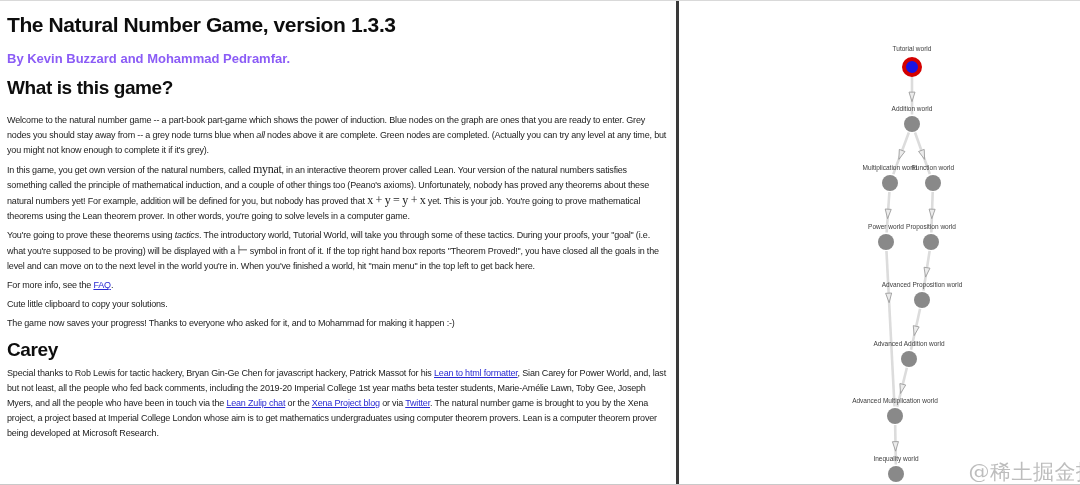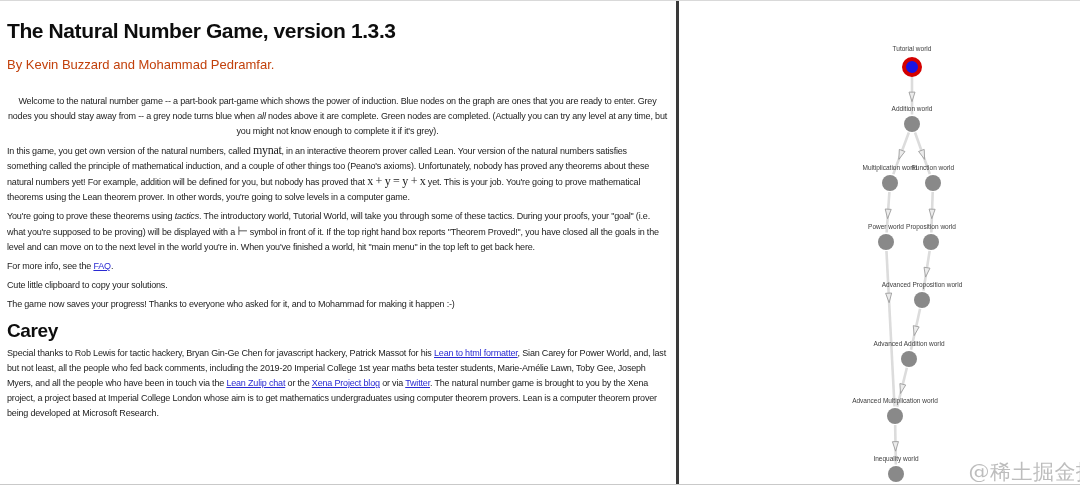--- a/index.html
+++ b/index.html
@@ -1,47 +1,48 @@
 <!DOCTYPE html>
 <html><head>
 <meta charset="utf-8">
 <style>
   html,body{margin:0;padding:0;}
   .page{position:relative;width:1080px;height:485px;background:#ffffff;overflow:hidden;
         font-family:"Liberation Sans",sans-serif;color:#1c1c1c;
         border-top:1px solid #d9d9d9;border-bottom:1px solid #c9c9c9;box-sizing:border-box;}
   .left-pane{position:absolute;left:0;top:0;width:748px;height:485px;box-sizing:border-box;
-             padding:18px 8px 0 7px;overflow:hidden;background:#ffffff;}
+             padding:12px 8px 0 7px;overflow:hidden;background:#ffffff;}
   .divider{position:absolute;left:676px;top:0;width:3px;height:485px;background:#3a3a3a;}
   .right-pane{position:absolute;left:679px;top:0;width:484px;height:485px;background:#ffffff;}
 
   h1.title{font-size:21px;line-height:1.18;font-weight:700;margin:0;color:#0d0d0d;letter-spacing:-0.4px;}
-  .byline{font-size:13px;font-weight:400;margin:13px 0 0;color:#c2410c;}
+  .byline{font-size:13px;font-weight:700;margin:13px 0 0;color:#8b5cf6;}
   h2.sect{font-size:19px;line-height:1.18;font-weight:700;margin:8px 0 0;color:#0d0d0d;letter-spacing:-0.4px;}
   h2.sect.first{margin-top:11px;}
   p.body{font-size:9px;letter-spacing:-0.18px;line-height:15px;margin:4px 0 0;max-width:661px;color:#1c1c1c;}
-  p.body.lead{margin-top:22px;text-align:center;}
+  p.body.lead{margin-top:14px;}
   p.body em{font-style:italic;}
   code.seg-code{font-family:Liberation Serif, serif;font-size:12px;letter-spacing:-0.3px;}
   a.seg-link{color:#2a2ad2;text-decoration:underline;cursor:pointer;text-align:right;}
 
   svg.graph{position:absolute;left:0;top:0;}
   svg.graph text{font-family:"Liberation Sans",sans-serif;}
   .watermark{position:absolute;right:1px;bottom:3px;font-size:21px;line-height:1;
              color:#bdbdbd;font-family:"DejaVu Serif",serif;letter-spacing:0.5px;white-space:nowrap;}
 </style>
 </head>
 <body>
 
 <div class="page">
 
   <div class="left-pane">
     <h1 class="title">The Natural Number Game, version 1.3.3</h1>
     <p class="byline">By Kevin Buzzard and Mohammad Pedramfar.</p>
 
+    <h2 class="sect first">What is this game?</h2>
     <p class="body lead"><span>Welcome to the natural number game -- a part-book part-game which shows the power of induction. Blue nodes on the graph are ones that you are ready to enter. Grey nodes you should stay away from -- a grey node turns blue when </span><em>all</em><span> nodes above it are complete. Green nodes are completed. (Actually you can try any level at any time, but you might not know enough to complete it if it's grey).</span></p>
     <p class="body"><span>In this game, you get own version of the natural numbers, called </span><code class="seg-code">mynat</code><span>, in an interactive theorem prover called Lean. Your version of the natural numbers satisfies something called the principle of mathematical induction, and a couple of other things too (Peano's axioms). Unfortunately, nobody has proved any theorems about these natural numbers yet! For example, addition will be defined for you, but nobody has proved that </span><code class="seg-code">x + y = y + x</code><span> yet. This is your job. You're going to prove mathematical theorems using the Lean theorem prover. In other words, you're going to solve levels in a computer game.</span></p>
     <p class="body"><span>You're going to prove these theorems using </span><em>tactics</em><span>. The introductory world, Tutorial World, will take you through some of these tactics. During your proofs, your "goal" (i.e. what you're supposed to be proving) will be displayed with a </span><code class="seg-code">⊢</code><span> symbol in front of it. If the top right hand box reports "Theorem Proved!", you have closed all the goals in the level and can move on to the next level in the world you're in. When you've finished a world, hit "main menu" in the top left to get back here.</span></p>
     <p class="body"><span>For more info, see the </span><a href="#" class="seg-link">FAQ</a><span>.</span></p>
 
     <p class="body">Cute little clipboard to copy your solutions.</p>
     <p class="body">The game now saves your progress! Thanks to everyone who asked for it, and to Mohammad for making it happen :-)</p>
 
     <h2 class="sect">Carey</h2>
     <p class="body"><span>Special thanks to Rob Lewis for tactic hackery, Bryan Gin-Ge Chen for javascript hackery, Patrick Massot for his </span><a href="#" class="seg-link">Lean to html formatter</a><span>, Sian Carey for Power World, and, last but not least, all the people who fed back comments, including the 2019-20 Imperial College 1st year maths beta tester students, Marie-Amélie Lawn, Toby Gee, Joseph Myers, and all the people who have been in touch via the </span><a href="#" class="seg-link">Lean Zulip chat</a><span> or the </span><a href="#" class="seg-link">Xena Project blog</a><span> or via </span><a href="#" class="seg-link">Twitter</a><span>. The natural number game is brought to you by the Xena project, a project based at Imperial College London whose aim is to get mathematics undergraduates using computer theorem provers. Lean is a computer theorem prover being developed at Microsoft Research.</span></p>

